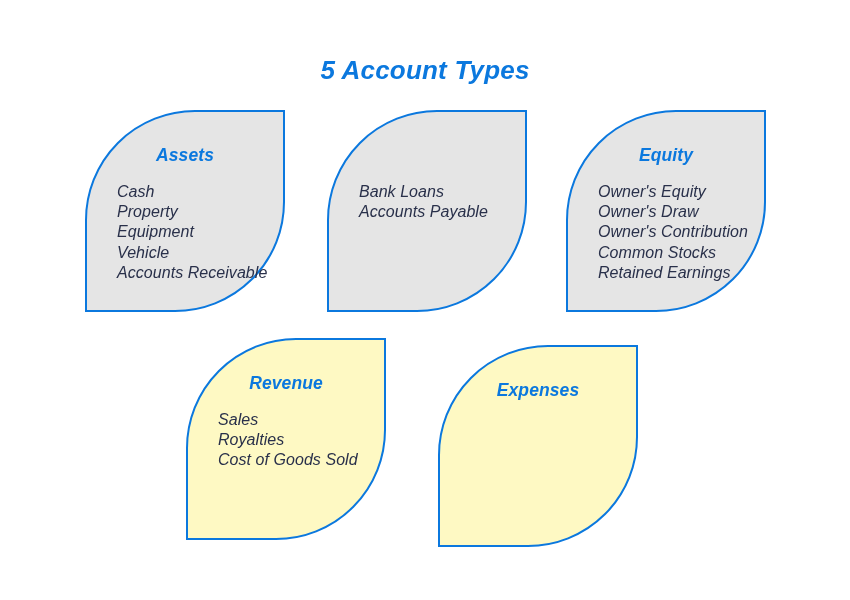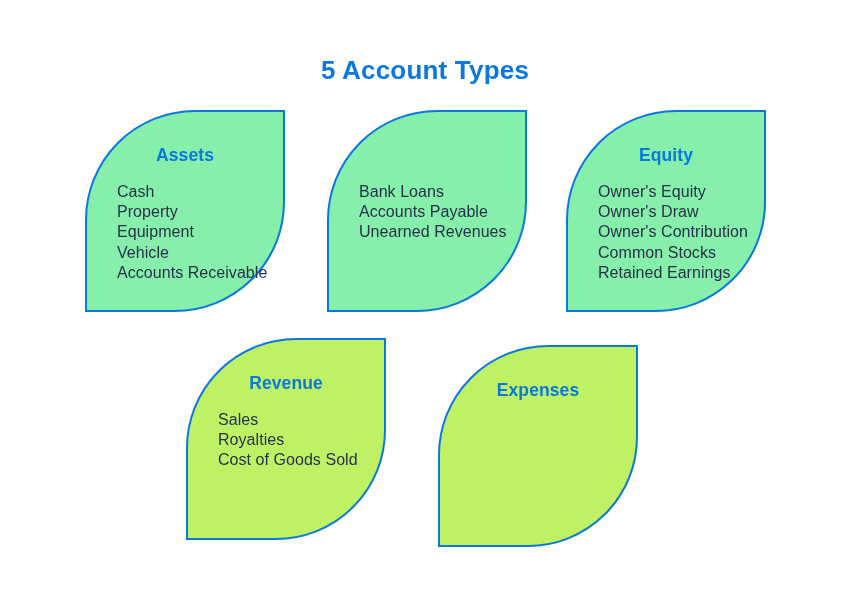--- a/index.html
+++ b/index.html
@@ -1,15 +1,15 @@
 <!DOCTYPE html>
 <html><head>
 <meta charset="utf-8">
 <style>
-  * { box-sizing: border-box; margin: 0; padding: 0; }
+  * { box-sizing: border-box; margin: 0; padding: 0; font-style: italic; }
 
   html, body {
     width: 850px;
     height: 600px;
     overflow: hidden;
   }
 
   body {
     background: #ffffff;
     font-family: "Liberation Sans", sans-serif;
@@ -27,24 +27,24 @@
     color: #0B78DE;
     letter-spacing: 0.2px;
   }
 
   .card {
     position: absolute;
     width: 200px;
     height: 202px;
     border: 2.5px solid #0B78DE;
     border-radius: 110px 0 110px 0;
-    background: #86efac;
+    background: #e5e5e5;
   }
 
-  .card.white { background: #bef264; }
+  .card.white { background: #fef9c3; }
 
   .card-title {
     position: absolute;
     left: 0;
     top: 33px;
     width: 100%;
     text-align: center;
     font-size: 17.5px;
     font-weight: bold;
     color: #0B78DE;
@@ -87,21 +87,20 @@
     <li>Equipment</li>
     <li>Vehicle</li>
     <li>Accounts Receivable</li>
   </ul>
 </div>
 
 <div class="card" id="card-liabilities">
   <ul class="card-list">
     <li>Bank Loans</li>
     <li>Accounts Payable</li>
-    <li>Unearned Revenues</li>
   </ul>
 </div>
 
 <div class="card" id="card-equity">
   <div class="card-title">Equity</div>
   <ul class="card-list">
     <li>Owner's Equity</li>
     <li>Owner's Draw</li>
     <li>Owner's Contribution</li>
     <li>Common Stocks</li>

